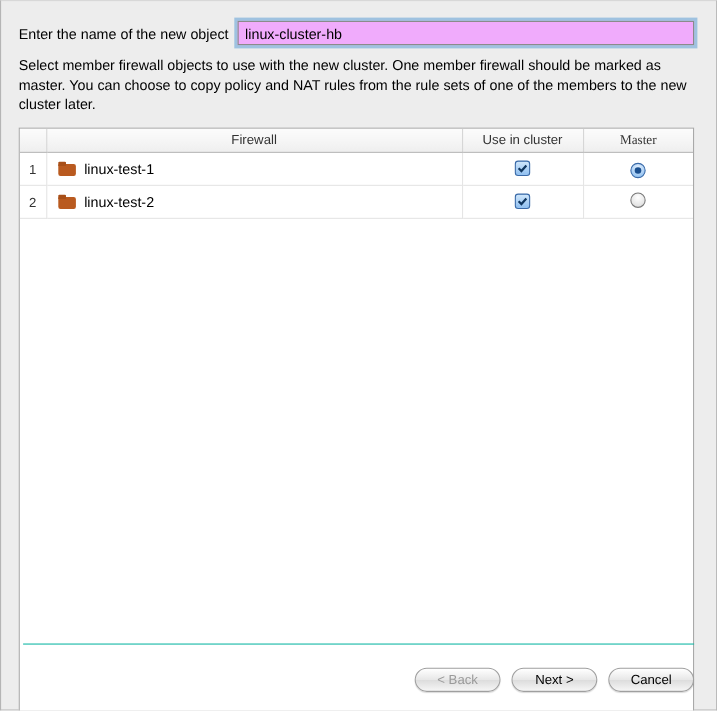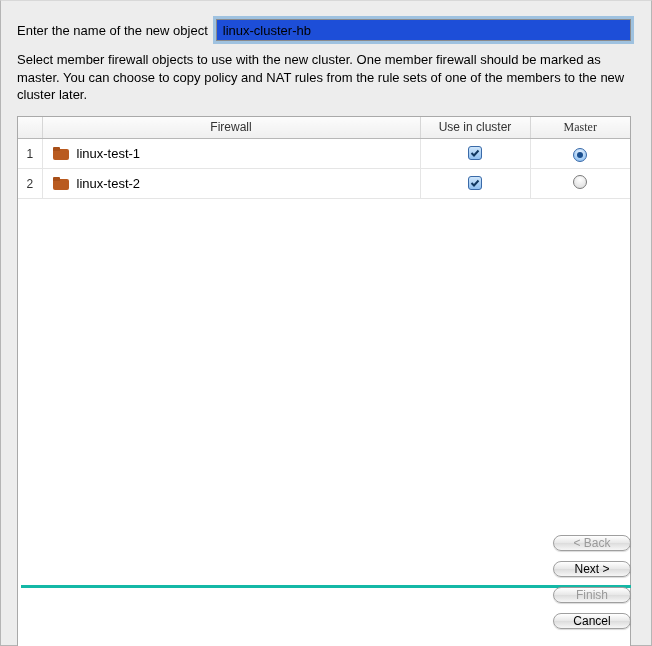--- a/index.html
+++ b/index.html
@@ -31,21 +31,21 @@
   }
   .name-input {
     flex: 1;
     height: 22px;
     border: 1px solid #8b8b8b;
     border-radius: 0;
     padding: 2px 6px;
     font-size: 13px;
     font-family: inherit;
     color: #000;
-    background: #1d4ed8;
+    background: #f0abfc;
     outline: none;
     box-shadow: 0 0 0 3px rgba(94,158,214,0.55);
   }
   .description {
     line-height: 1.35;
     margin-bottom: 12px;
     color: #000;
   }
   .table-wrap {
     border: 1px solid #a9a9a9;
@@ -164,27 +164,26 @@
     border-radius: 50%;
     background: #1a4f8f;
     display: none;
   }
   .aqua-radio.selected .dot { display: block; }
   
   .button-bar {
     position: absolute;
     bottom: 16px; left: 20px; right: 20px;
     height: 44px;
-    border-top: 3px solid #14b8a6;
+    border-top: 1px solid #14b8a6;
     display: flex;
     justify-content: flex-end;
     align-items: flex-end;
     gap: 10px;
     padding-top: 12px;
-    flex-direction: column;
   }
   .aqua-btn {
     min-width: 78px;
     height: 22px;
     border-radius: 11px;
     border: 1px solid #9f9f9f;
     background: linear-gradient(#ffffff, #e7e7e7 50%, #dcdcdc 51%, #f6f6f6);
     font-size: 12px;
     color: #000;
     padding: 0 14px;
@@ -262,17 +261,16 @@
               </span></td>
             <td class="center"><span class="aqua-radio"></span></td>
           </tr>
         </tbody>
     </table>
   </div>
 
   <div class="button-bar">
     <button class="aqua-btn disabled">&lt; Back</button>
     <button class="aqua-btn">Next &gt;</button>
-    <button class="aqua-btn disabled">Finish</button>
     <button class="aqua-btn">Cancel</button>
   </div>
 
 </div>
 
 </body></html>

